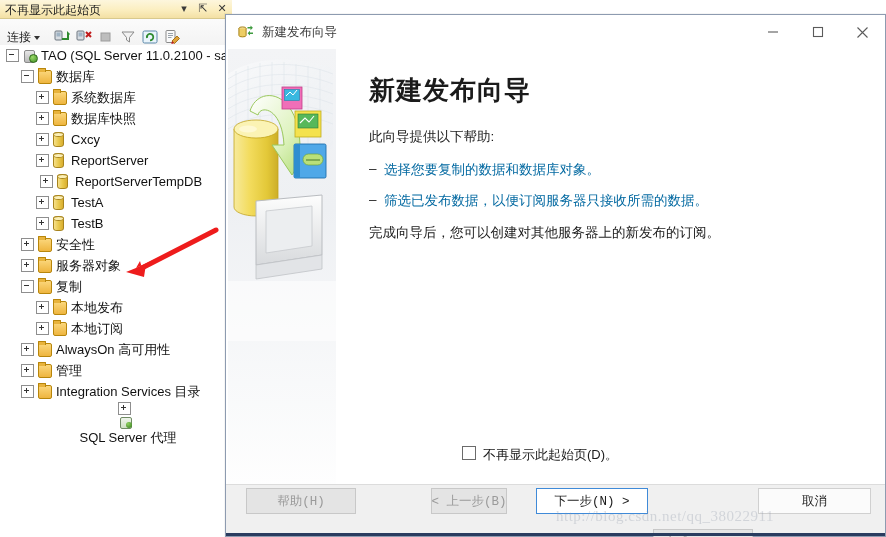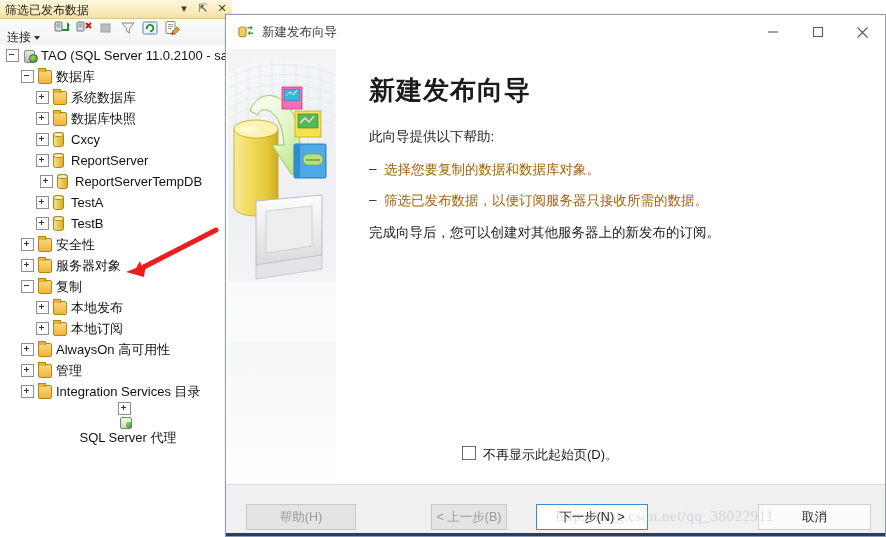--- a/index.html
+++ b/index.html
@@ -58,20 +58,21 @@
   }
 
   .oe-toolbar {
     position: absolute;
     left: 0; top: 19px;
     width: 231px; height: 37px;
     background: linear-gradient(to bottom, #fbfbfb 0%, #f0f0f0 100%);
     border-bottom: 1px solid #d2d2d2;
     box-sizing: border-box;
     display: flex;
+    align-items: center;
     padding-left: 4px;
     gap: 4px;
   }
   .oe-connect {
     font-size: 12px;
     color: #1a1a1a;
     display: flex;
     align-items: center;
     gap: 3px;
     padding: 1px 3px;
@@ -297,21 +298,21 @@
   }
   .wz-p {
     margin-top: 19px;
     font-size: 13.5px;
     color: #1b1b1b;
     line-height: 1.55;
   }
   .wz-li {
     margin-top: 13px;
     font-size: 13.5px;
-    color: #a16207;
+    color: #0369a1;
     padding-left: 15px;
     position: relative;
   }
   .wz-li::before {
     content: "–";
     position: absolute;
     left: 0; top: 0;
     color: #1b1b1b;
   }
   .wz-p2 {
@@ -341,25 +342,25 @@
 
   .wz-footer {
     position: absolute;
     left: 0; right: 0; bottom: 0;
     height: 51px;
     background: #f0f0f0;
     border-top: 1px solid #dcdcdc;
   }
   .wz-btn {
     position: absolute;
-    top: 19px;
+    top: 3px;
     height: 26px;
     background: #e4e4e4;
     border: 1px solid #c8c8c8;
-    font-family: Liberation Sans, sans-serif;
+    font-family: Liberation Mono, monospace;
     font-size: 12.5px;
     color: #9a9a9a;
     display: flex;
     align-items: center;
     justify-content: center;
     white-space: nowrap;
     cursor: default;
     box-sizing: border-box;
   }
   .wz-btn.enabled {
@@ -400,21 +401,21 @@
   }
 </style>
 </head>
 <body>
 
 <div id="app">
 
   <div id="object-explorer">
 
     <div class="oe-titlebar">
-      <div class="oe-title-text">筛选已发布数据</div>
+      <div class="oe-title-text">不再显示此起始页</div>
       <div class="oe-title-btns">
         <div class="oe-tbtn">▾</div>
         <div class="oe-tbtn">⇱</div>
         <div class="oe-tbtn">✕</div>
       </div>
     </div>
 
     <div class="oe-toolbar">
       <div class="oe-connect">
         <span>连接</span>

